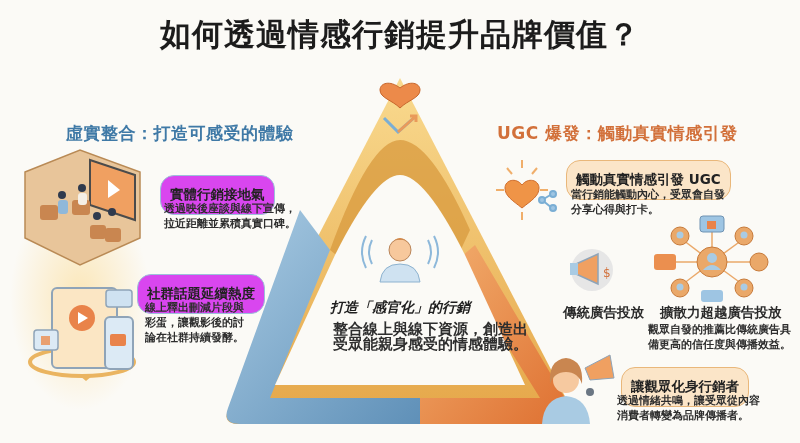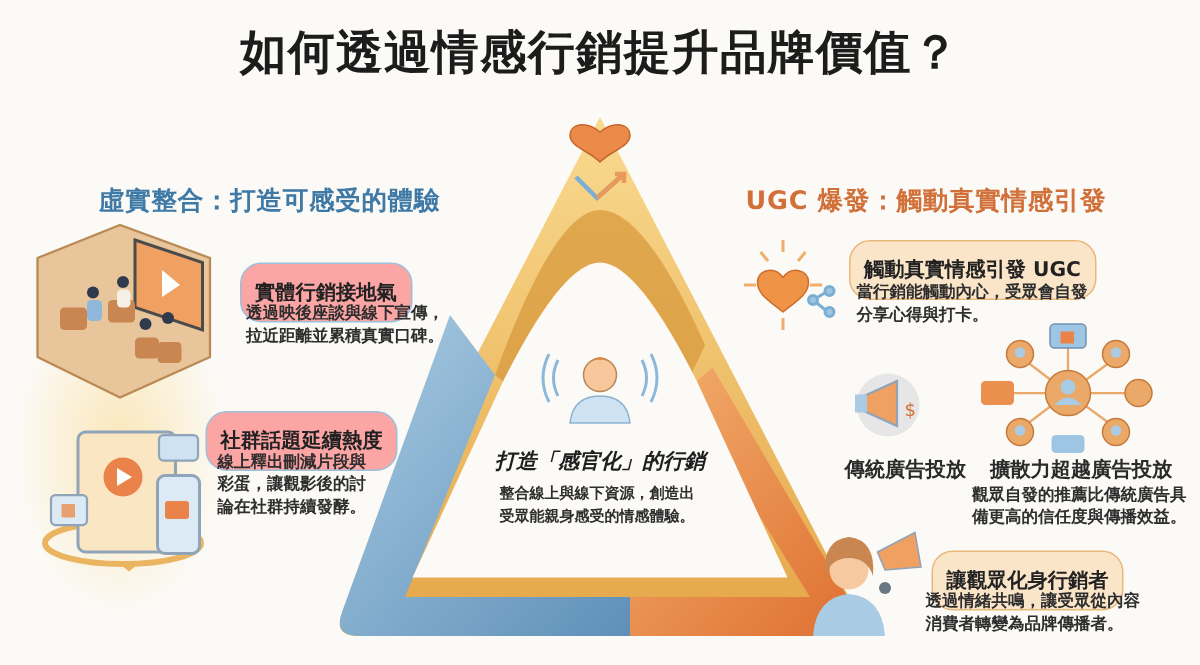--- a/index.html
+++ b/index.html
@@ -17,21 +17,21 @@
   }
   .section-head {
     font-size: 17px; font-weight: bold; letter-spacing: 0.5px; white-space: nowrap;
   }
   .left-head { left: 66px; top: 122px; color: #3f79a6; }
   .right-head { left: 497px; top: 122px; color: #d2703a; }
   .pill {
     font-size: 13.5px; font-weight: bold; padding: 10px 9px; border-radius: 14px;
     white-space: nowrap; color: #222;
   }
-  .pill.blue { background: #fca5a5; border: 1.5px solid #9cc0da; }
+  .pill.blue { background: #d946ef; border: 1.5px solid #9cc0da; }
   .pill.orange { background: #fbe5c8; border: 1.5px solid #e9b77a; }
   .desc { font-size: 11px; line-height: 15px; color: #2e2e2e; font-weight: bold; }
   .center-title { font-size: 14px; font-weight: bold; color: #1f1f1f; white-space: nowrap; }
   .label-bold { font-size: 13.5px; font-weight: bold; color: #2a2a2a; white-space: nowrap; }
   svg { position: absolute; }
 </style>
 </head>
 <body>
 
 <div class="abs title">如何透過情感行銷提升品牌價值？</div>
@@ -171,21 +171,21 @@
 </div>
 
 <div class="abs pill blue" style="left:137px;top:274px;">社群話題延續熱度</div>
 <div class="abs desc" style="left:145px;top:300px;">
   <div>線上釋出刪減片段與</div>
   <div>彩蛋，讓觀影後的討</div>
   <div>論在社群持續發酵。</div>
 </div>
 
 <div class="abs center-title" style="left:330px;top:299px;font-style:italic;">打造「感官化」的行銷</div>
-<div class="abs desc" style="left:333px;top:322px;font-size:10px;">
+<div class="abs desc" style="left:333px;top:322px;font-size:15px;">
   <div>整合線上與線下資源，創造出</div>
   <div>受眾能親身感受的情感體驗。</div>
 </div>
 
 <div class="abs section-head right-head">UGC 爆發：觸動真實情感引發</div>
 
 <div class="abs pill orange" style="left:566px;top:160px;">觸動真實情感引發 UGC</div>
 <div class="abs desc" style="left:571px;top:187px;">
   <div>當行銷能觸動內心，受眾會自發</div>
   <div>分享心得與打卡。</div>

